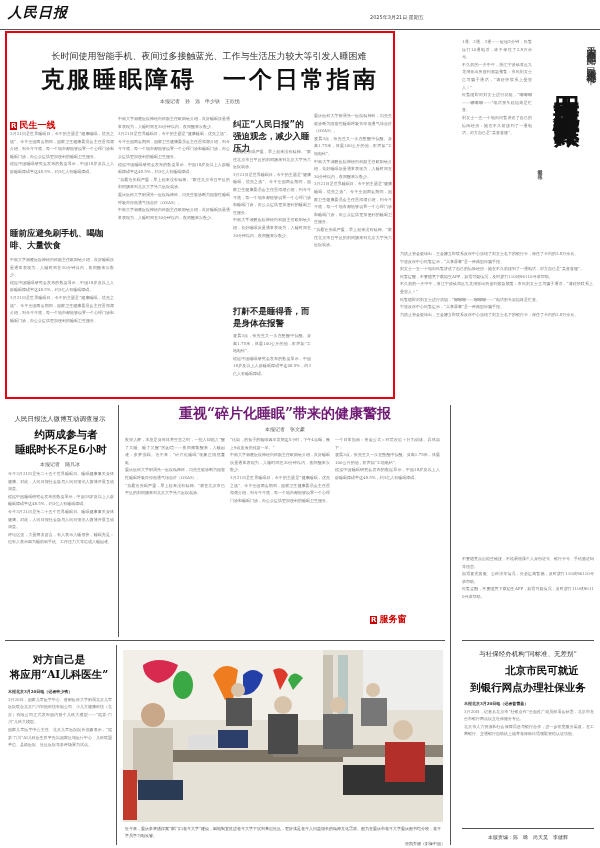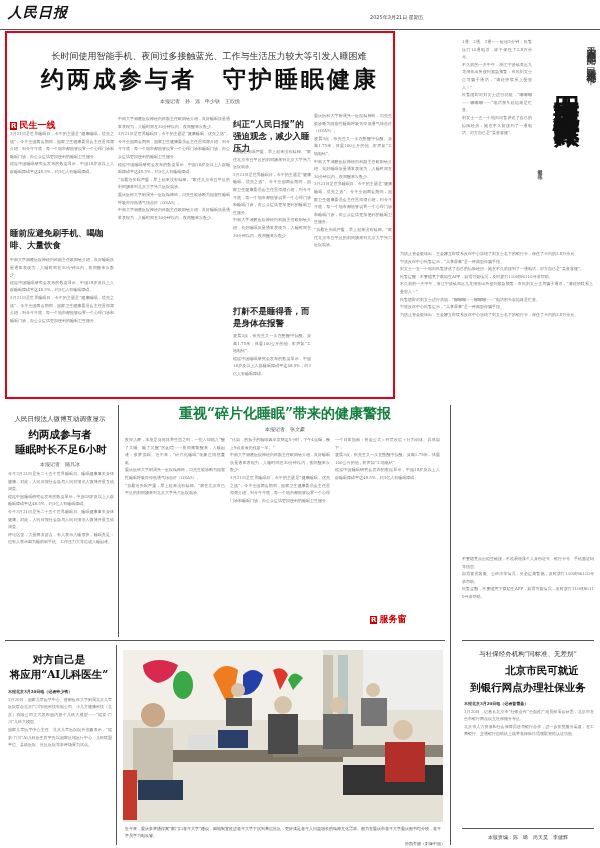--- a/index.html
+++ b/index.html
@@ -15,36 +15,36 @@
 .headline{left:30px;top:64px;width:360px;text-align:center;font-size:23px;font-weight:bold;letter-spacing:3px;color:#111;font-family:"DejaVu Sans",sans-serif}
 .byline{font-size:5px;color:#555;text-align:center}
 .col-label{font-size:9px;font-weight:bold;color:#c00;font-family:"DejaVu Sans",sans-serif}
 .sub{font-size:8.5px;font-weight:bold;color:#222;font-family:"DejaVu Sans",sans-serif;line-height:12px}
 .txt{font-size:4px;line-height:7.6px;color:#777;text-align:justify;word-break:break-all}
 .txt span{display:block}
 .rule{background:#555}
 .vhead{font-size:26px;font-weight:bold;color:#111;writing-mode:vertical-rl;letter-spacing:2px;line-height:30px}
 .vkick{font-size:10px;color:#333;writing-mode:vertical-rl;letter-spacing:1px}
 .vbyline{font-size:5px;color:#555;writing-mode:vertical-rl}
-.h2{font-size:14px;font-weight:bold;color:#15803d;text-align:center}
+.h2{font-size:14px;font-weight:bold;color:#701a75;text-align:center}
 .h3{font-size:10.5px;font-weight:bold;color:#111;text-align:center;line-height:15px}
 .photo{left:123px;top:650px;width:320px;height:172px;overflow:hidden;background:#d8d3c8}
 .caption{font-size:4px;color:#555;line-height:7px}
 </style>
 </head>
 <body>
 
 <div class="abs masthead">
   <div class="abs logo">人民日报</div>
   <div class="abs date">2025年3月21日 星期五</div>
 </div>
 
 <div class="abs hl-box"></div>
 <div class="abs kicker">长时间使用智能手机、夜间过多接触蓝光、工作与生活压力较大等引发人睡困难</div>
-<div class="abs headline">约两成参与者　守护睡眠健康</div>
+<div class="abs headline">克服睡眠障碍　一个日常指南</div>
 <div class="abs byline" style="left:120px;top:98px;width:160px">本报记者　孙　远　申少铁　王欣悦</div>
 
 <div class="abs col-label" style="left:10px;top:119px">
   <span style="background:#c00;color:#fff;font-size:7px;padding:0 1px;margin-right:2px">R</span><span>民生一线</span>
 </div>
 
 <div class="abs txt" style="left:10px;top:130px;width:104px;height:110px;overflow:hidden">
   <span>3月21日是世界睡眠日，今年的主题是“健康睡眠，优先之选”。今年全国两会期间，国家卫生健康委员会主任雷海潮介绍，到今年年底，每一个地市都能够设置一个心理门诊和睡眠门诊，向公众提供更加便利的睡眠卫生服务。</span>
   <span>根据中国睡眠研究会发布的数据显示，中国18岁及以上人群睡眠障碍率达48.5%，约3亿人有睡眠障碍。</span>
 </div>
@@ -104,21 +104,21 @@
   <span>宁波反诈中心民警提示，“共享屏幕”是一种典型诈骗手段。</span>
   <span>为防止资金被转出，王金娜立即联系反诈中心冻结了刘女士名下的银行卡，保住了卡内的2.8万余元。</span>
 </div>
 <div class="abs txt" style="left:462px;top:555px;width:132px;height:80px;overflow:hidden">
   <span>不要随意点击陌生链接，不轻易泄露个人身份证号、银行卡号、手机验证码等信息。</span>
   <span>如遇冒充客服、公检法等情况，务必提高警惕，及时拨打110或96110寻求帮助。</span>
   <span>民警提醒，不要随意下载陌生APP，如遇可疑情况，及时拨打110或96110寻求帮助。</span>
 </div>
 
 <div class="abs" style="left:6px;top:415px;width:108px;text-align:center;font-size:6.5px;color:#333">人民日报法人微博互动调查显示</div>
-<div class="abs h3" style="left:6px;top:427px;width:108px">约两成参与者</div>
+<div class="abs h3" style="left:12px;top:427px;width:108px">约两成参与者</div>
 <div class="abs h3" style="left:7px;top:442px;width:108px">睡眠时长不足6小时</div>
 <div class="abs byline" style="left:6px;top:461px;width:108px">本报记者　陆凡冰</div>
 <div class="abs txt" style="left:8px;top:470px;width:106px;height:165px;overflow:hidden">
   <span>今年3月21日是第二十五个世界睡眠日。睡眠健康事关身体健康。对此，人民日报社会版与人民日报法人微博开展互动调查。</span>
   <span>根据中国睡眠研究会发布的数据显示，中国18岁及以上人群睡眠障碍率达48.5%，约3亿人有睡眠障碍。</span>
   <span>今年3月21日是第二十五个世界睡眠日。睡眠健康事关身体健康。对此，人民日报社会版与人民日报法人微博开展互动调查。</span>
   <span>评论区里，大量网友留言，有人表示入睡很快，睡眠充足；也有人表示因为睡前刷手机、工作压力大等造成入睡困难。</span>
 </div>
 
 <div class="abs h2" style="left:125px;top:405px;width:320px">重视“碎片化睡眠”带来的健康警报</div>

